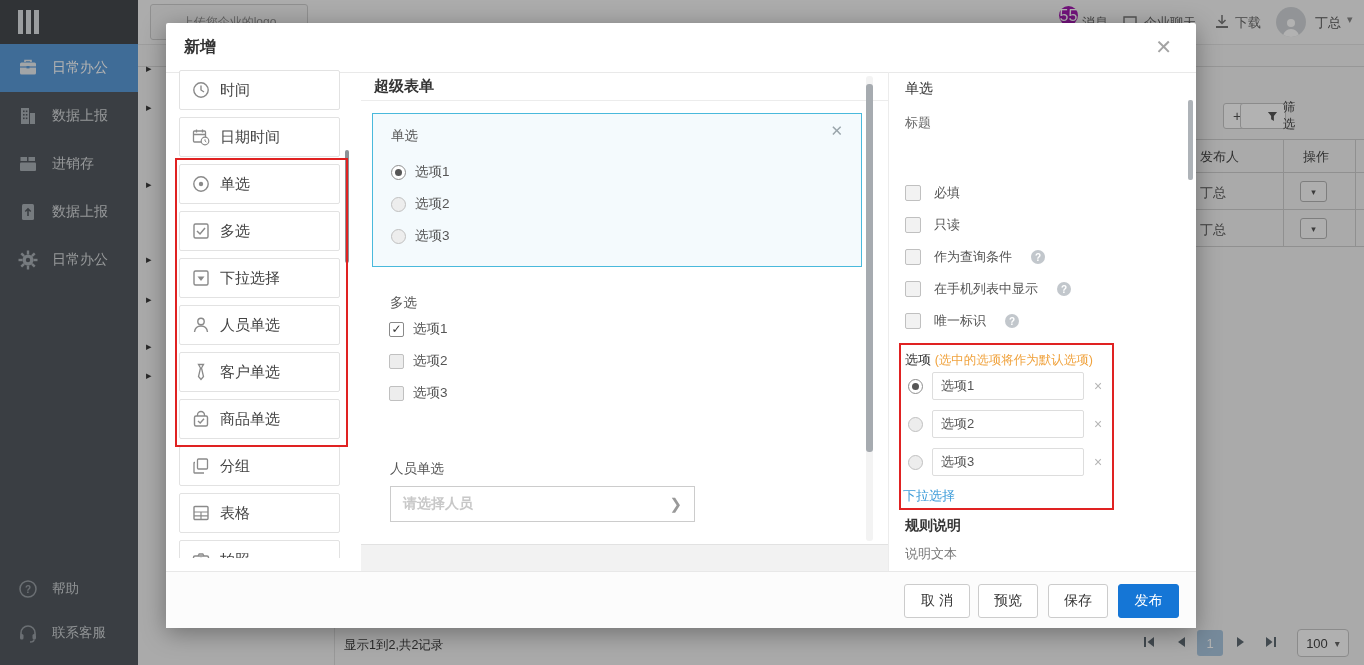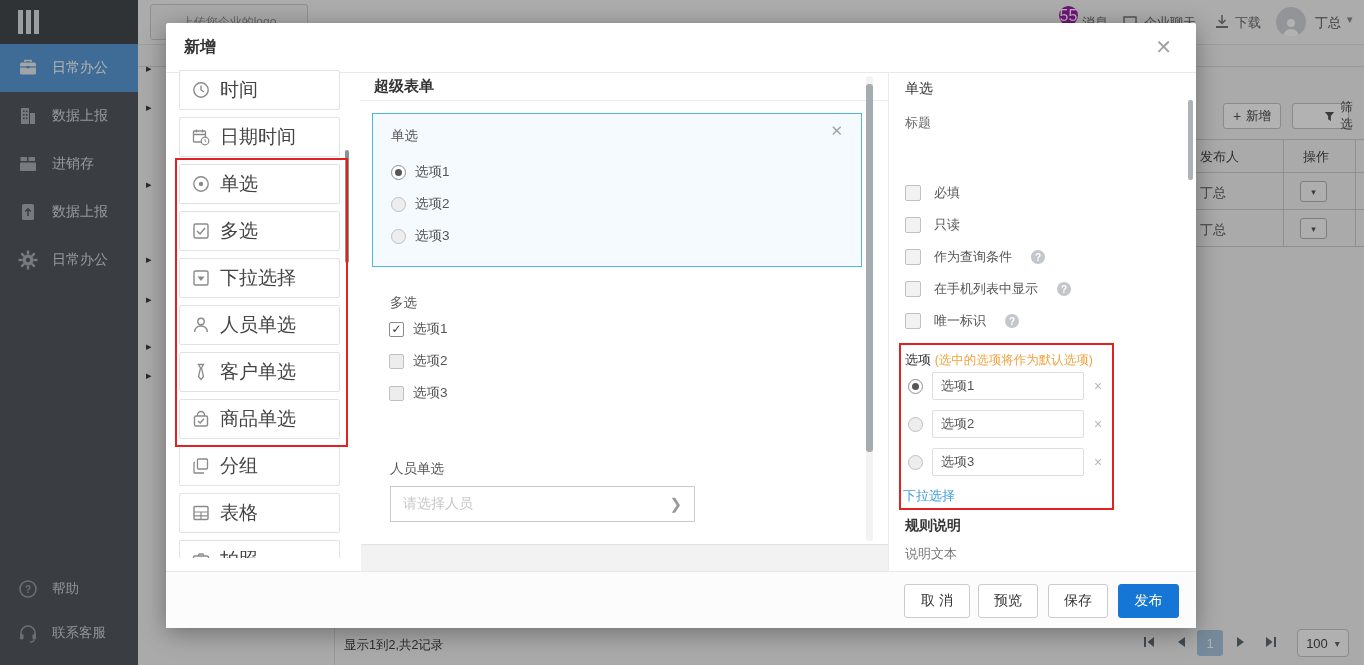--- a/index.html
+++ b/index.html
@@ -57,21 +57,21 @@
          box-shadow:0 5px 25px rgba(0,0,0,.35);z-index:10;}
   .m-header{height:49px;border-bottom:1px solid #e9e9e9;display:flex;align-items:center;padding-left:18px;
             font-size:16px;font-weight:bold;color:#333;}
   .m-close{position:absolute;right:24px;top:12px;font-size:20px;color:#a3a3a3;cursor:pointer;line-height:24px;}
 
   
   .ft-list{position:absolute;left:13px;top:47px;width:161px;height:488px;overflow:hidden;}
   .fi{height:40px;margin-bottom:7px;border:1px solid #e2e2e2;border-radius:2px;background:#fff;
       display:flex;align-items:center;padding-left:12px;box-sizing:border-box;cursor:pointer;}
   .fi .fico{width:18px;height:18px;margin-right:10px;color:#8a8a8a;}
-  .fi span{font-size:19px;color:#444;}
+  .fi span{font-size:15px;color:#444;}
   .redbox{position:absolute;border:2px solid #e02222;pointer-events:none;z-index:3;}
   .lscroll{position:absolute;left:179px;top:127px;width:4px;height:113px;background:#8d9297;border-radius:2px;}
 
   
   .canvas{position:absolute;left:195px;top:49px;width:527px;height:473px;border-bottom:1px solid #e2e2e2;
           box-sizing:border-box;overflow:hidden;}
   .cv-title{padding:5px 0 0 13px;font-size:15px;font-weight:bold;color:#333;height:23px;
             border-bottom:1px solid #ececec;}
   .sel-card{position:absolute;left:11px;top:41px;width:490px;height:154px;background:#f4fafd;
             border:1px solid #49b9dc;box-sizing:border-box;}
@@ -79,21 +79,21 @@
   .rdo{width:15px;height:15px;border-radius:50%;background:#ededed;border:1px solid #c0c0c0;
        box-sizing:border-box;position:relative;}
   .rdo.on{background:#fff;border-color:#8f8f8f;}
   .rdo.on::after{content:"";position:absolute;left:3px;top:3px;width:7px;height:7px;border-radius:50%;background:#565656;}
   .cbx{width:15px;height:15px;border-radius:2px;background:#ededed;border:1px solid #c0c0c0;
        box-sizing:border-box;display:flex;align-items:center;justify-content:center;font-size:12px;color:#333;}
   .cbx.on{background:#fff;border-color:#8a8a8a;font-weight:bold;}
   .opt-row{position:absolute;display:flex;align-items:center;gap:9px;font-size:13.5px;color:#555;}
   .pick-input{position:absolute;border:1px solid #ccc;background:#fff;box-sizing:border-box;
               display:flex;align-items:center;padding:0 12px;justify-content:space-between;}
-  .ph{color:#c8c8c8;font-size:14px;}
+  .ph{color:#c8c8c8;font-size:14px;font-weight:bold;}
   .chev{color:#999;font-size:15px;}
   .cv-strip{position:absolute;left:195px;top:522px;width:527px;height:26px;background:#f2f2f2;}
   .cscroll-track{position:absolute;left:505px;top:4px;width:7px;height:465px;background:#f3f3f3;border-radius:3px;}
   .cscroll{position:absolute;left:505px;top:12px;width:7px;height:368px;background:#a6abb0;border-radius:3px;}
   .vdiv{position:absolute;left:722px;top:49px;width:1px;height:499px;background:#ececec;}
 
   
   .rpanel{position:absolute;left:727px;top:49px;width:303px;height:499px;overflow:hidden;}
   .rp-title{position:absolute;left:12px;top:8px;font-size:14px;color:#333;}
   .rp-lbl{position:absolute;font-size:13px;color:#666;}
@@ -256,21 +256,21 @@
   <span class="strip-arrow" style="top:178px;">▸</span>
   <span class="strip-arrow" style="top:253px;">▸</span>
   <span class="strip-arrow" style="top:293px;">▸</span>
   <span class="strip-arrow" style="top:340px;">▸</span>
   <span class="strip-arrow" style="top:369px;">▸</span>
 
   <div class="bg-btn" style="left:1223px;top:103px;width:58px;">
     <span style="font-size:14px;color:#555;">+</span>
     <span>新增</span>
   </div>
-  <div class="bg-btn" style="left:1292px;top:103px;width:57px;padding-left:36px;">
+  <div class="bg-btn" style="left:1240px;top:103px;width:46px;padding-left:36px;">
     <span>
       <svg width="11" height="11" viewBox="0 0 12 12">
           <path d="M1 1h10L7.5 5.5V11L4.5 9V5.5z" fill="#555"></path>
         </svg>
     </span>
     <span>筛选</span>
   </div>
 
   <div class="tline" style="left:1196px;top:139px;width:168px;height:1px;"></div>
   <div class="tline" style="left:1196px;top:172px;width:168px;height:1px;"></div>

